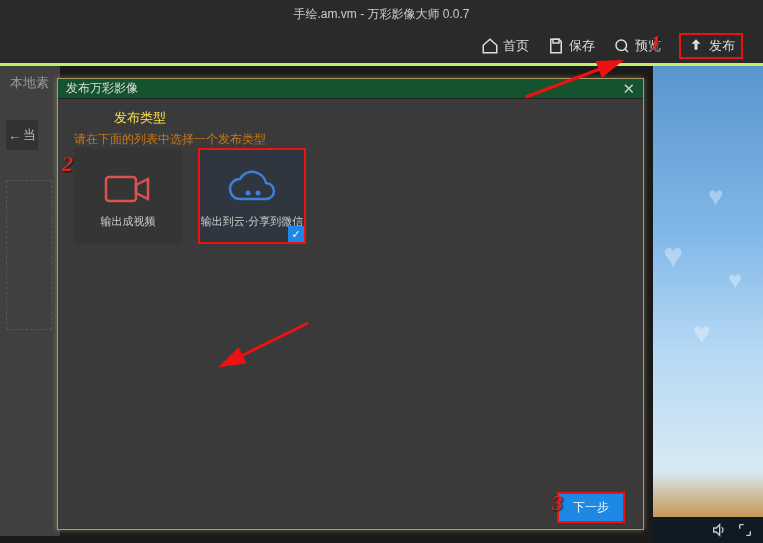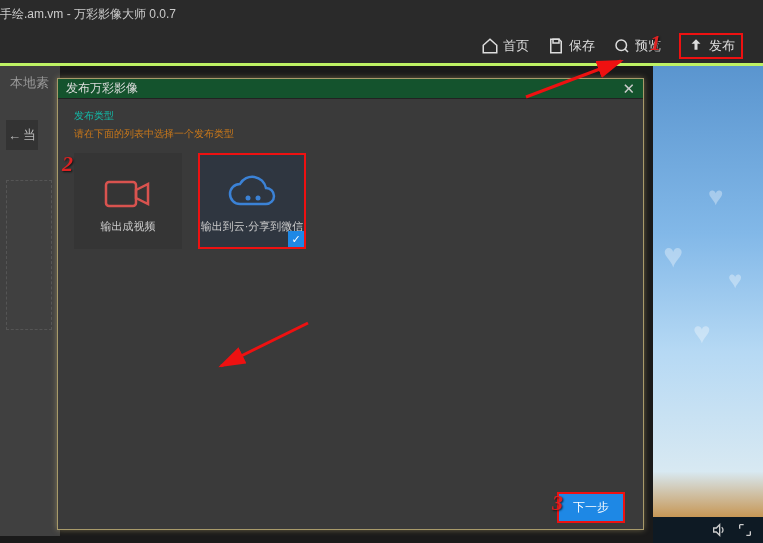--- a/index.html
+++ b/index.html
@@ -6,21 +6,21 @@
     body {
       width: 763px; height: 543px;
       background: #1a1a1a;
       font-family: "Microsoft YaHei", Arial, sans-serif;
       position: relative; overflow: hidden;
     }
     
     .titlebar {
       height: 28px; background: #2a2a2a;
       color: #ccc; font-size: 12px;
-      display: flex; align-items: center; justify-content: flex-start;
+      display: flex; align-items: center; justify-content: center;
     }
     
     .toolbar {
       height: 38px; background: #2a2a2a;
       display: flex; align-items: center; justify-content: flex-end;
       padding-right: 20px; gap: 18px;
       border-bottom: 3px solid #bef264;
     }
     .tool-item { display: flex; align-items: center; gap: 4px; color: #ddd; font-size: 13px; cursor: pointer; }
     .tool-item svg { width: 18px; height: 18px; }
@@ -59,22 +59,22 @@
       box-shadow: 0 0 6px rgba(255,230,150,0.35);
       display: flex; flex-direction: column;
     }
     .modal-header {
       height: 20px; background: #14532d; color: #ddd;
       display: flex; align-items: center; justify-content: space-between;
       padding: 0 8px; font-size: 12px; border-bottom: 1px solid #222;
     }
     .close-x { color: #ccc; font-size: 15px; cursor: pointer; }
     .modal-body { flex: 1; padding: 10px 16px; position: relative; }
-    .section-title { color: #14b8a6; font-size: 10px; margin-bottom: 4px; }
-    .section-hint { color: #c9781a; font-size: 10px; margin-bottom: 12px; }
+    .section-title { color: #fde047; font-size: 13px; margin-bottom: 4px; margin-left: 40px; }
+    .section-hint { color: #c9781a; font-size: 12px; }
     .options { display: flex; gap: 16px; }
     .opt {
       width: 108px; height: 96px; background: #353535;
       display: flex; flex-direction: column; align-items: center; justify-content: center;
       color: #ccc; font-size: 11px; position: relative; cursor: pointer;
     }
     .opt.selected { background: #2f3640; border: 2px solid #e11; }
     .opt .opt-icon { height: 50px; display: flex; align-items: center; justify-content: center; }
     .opt .check { position: absolute; right: 0; bottom: 0; width: 16px; height: 16px; background: #1e88e5; color: #fff; font-size: 11px; display: flex; align-items: center; justify-content: center; }
     .modal-footer {

